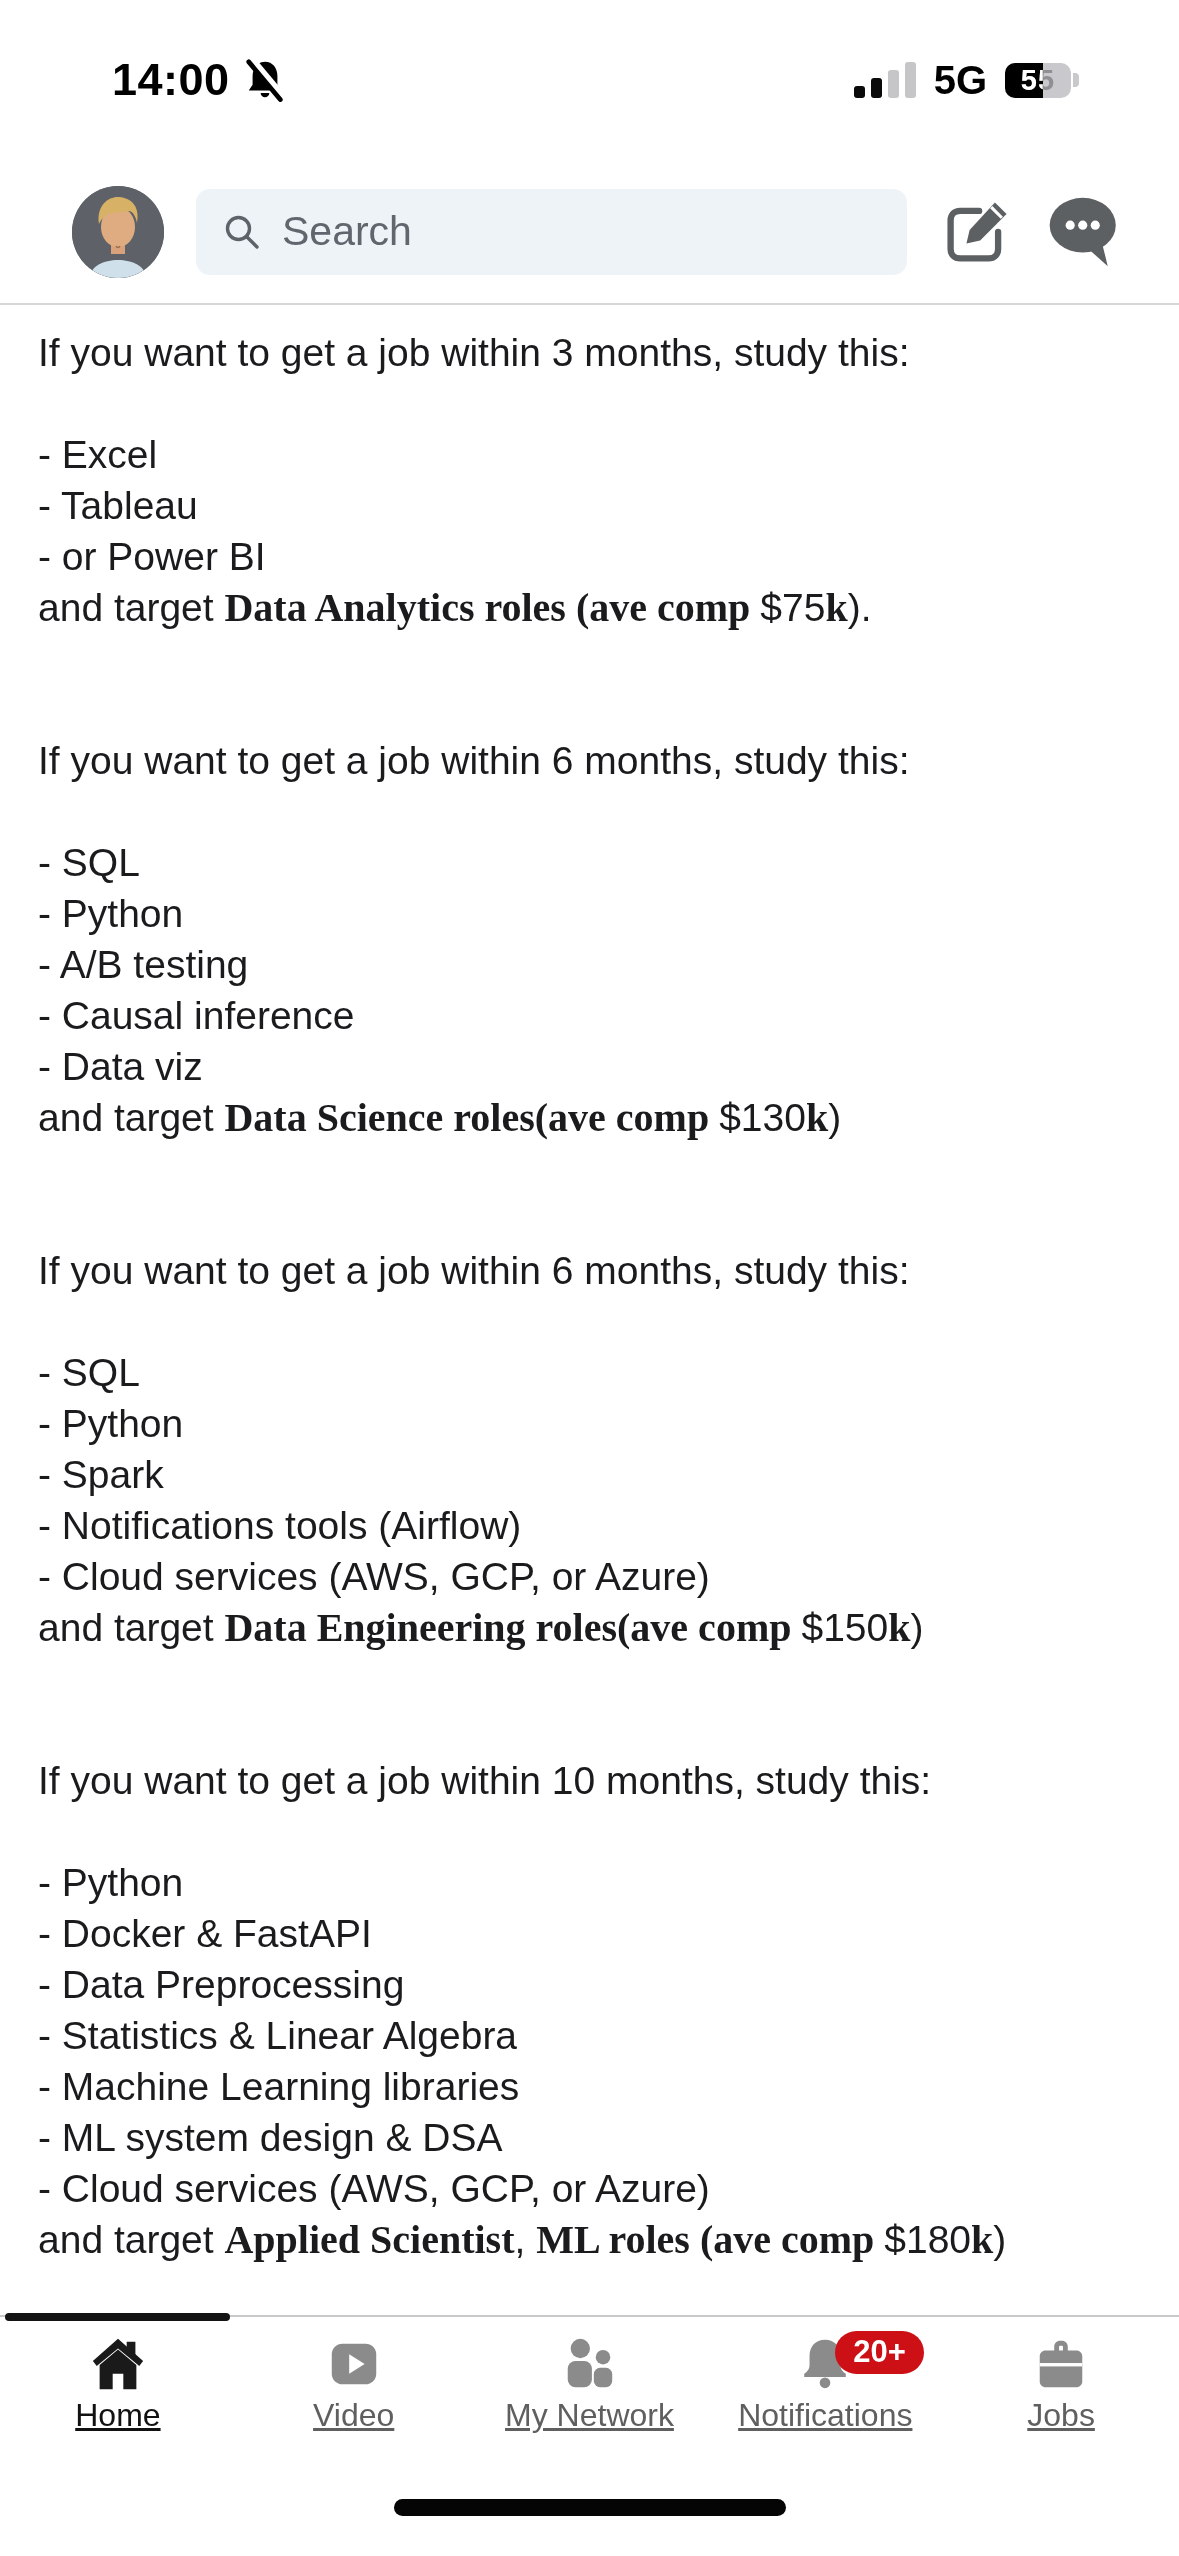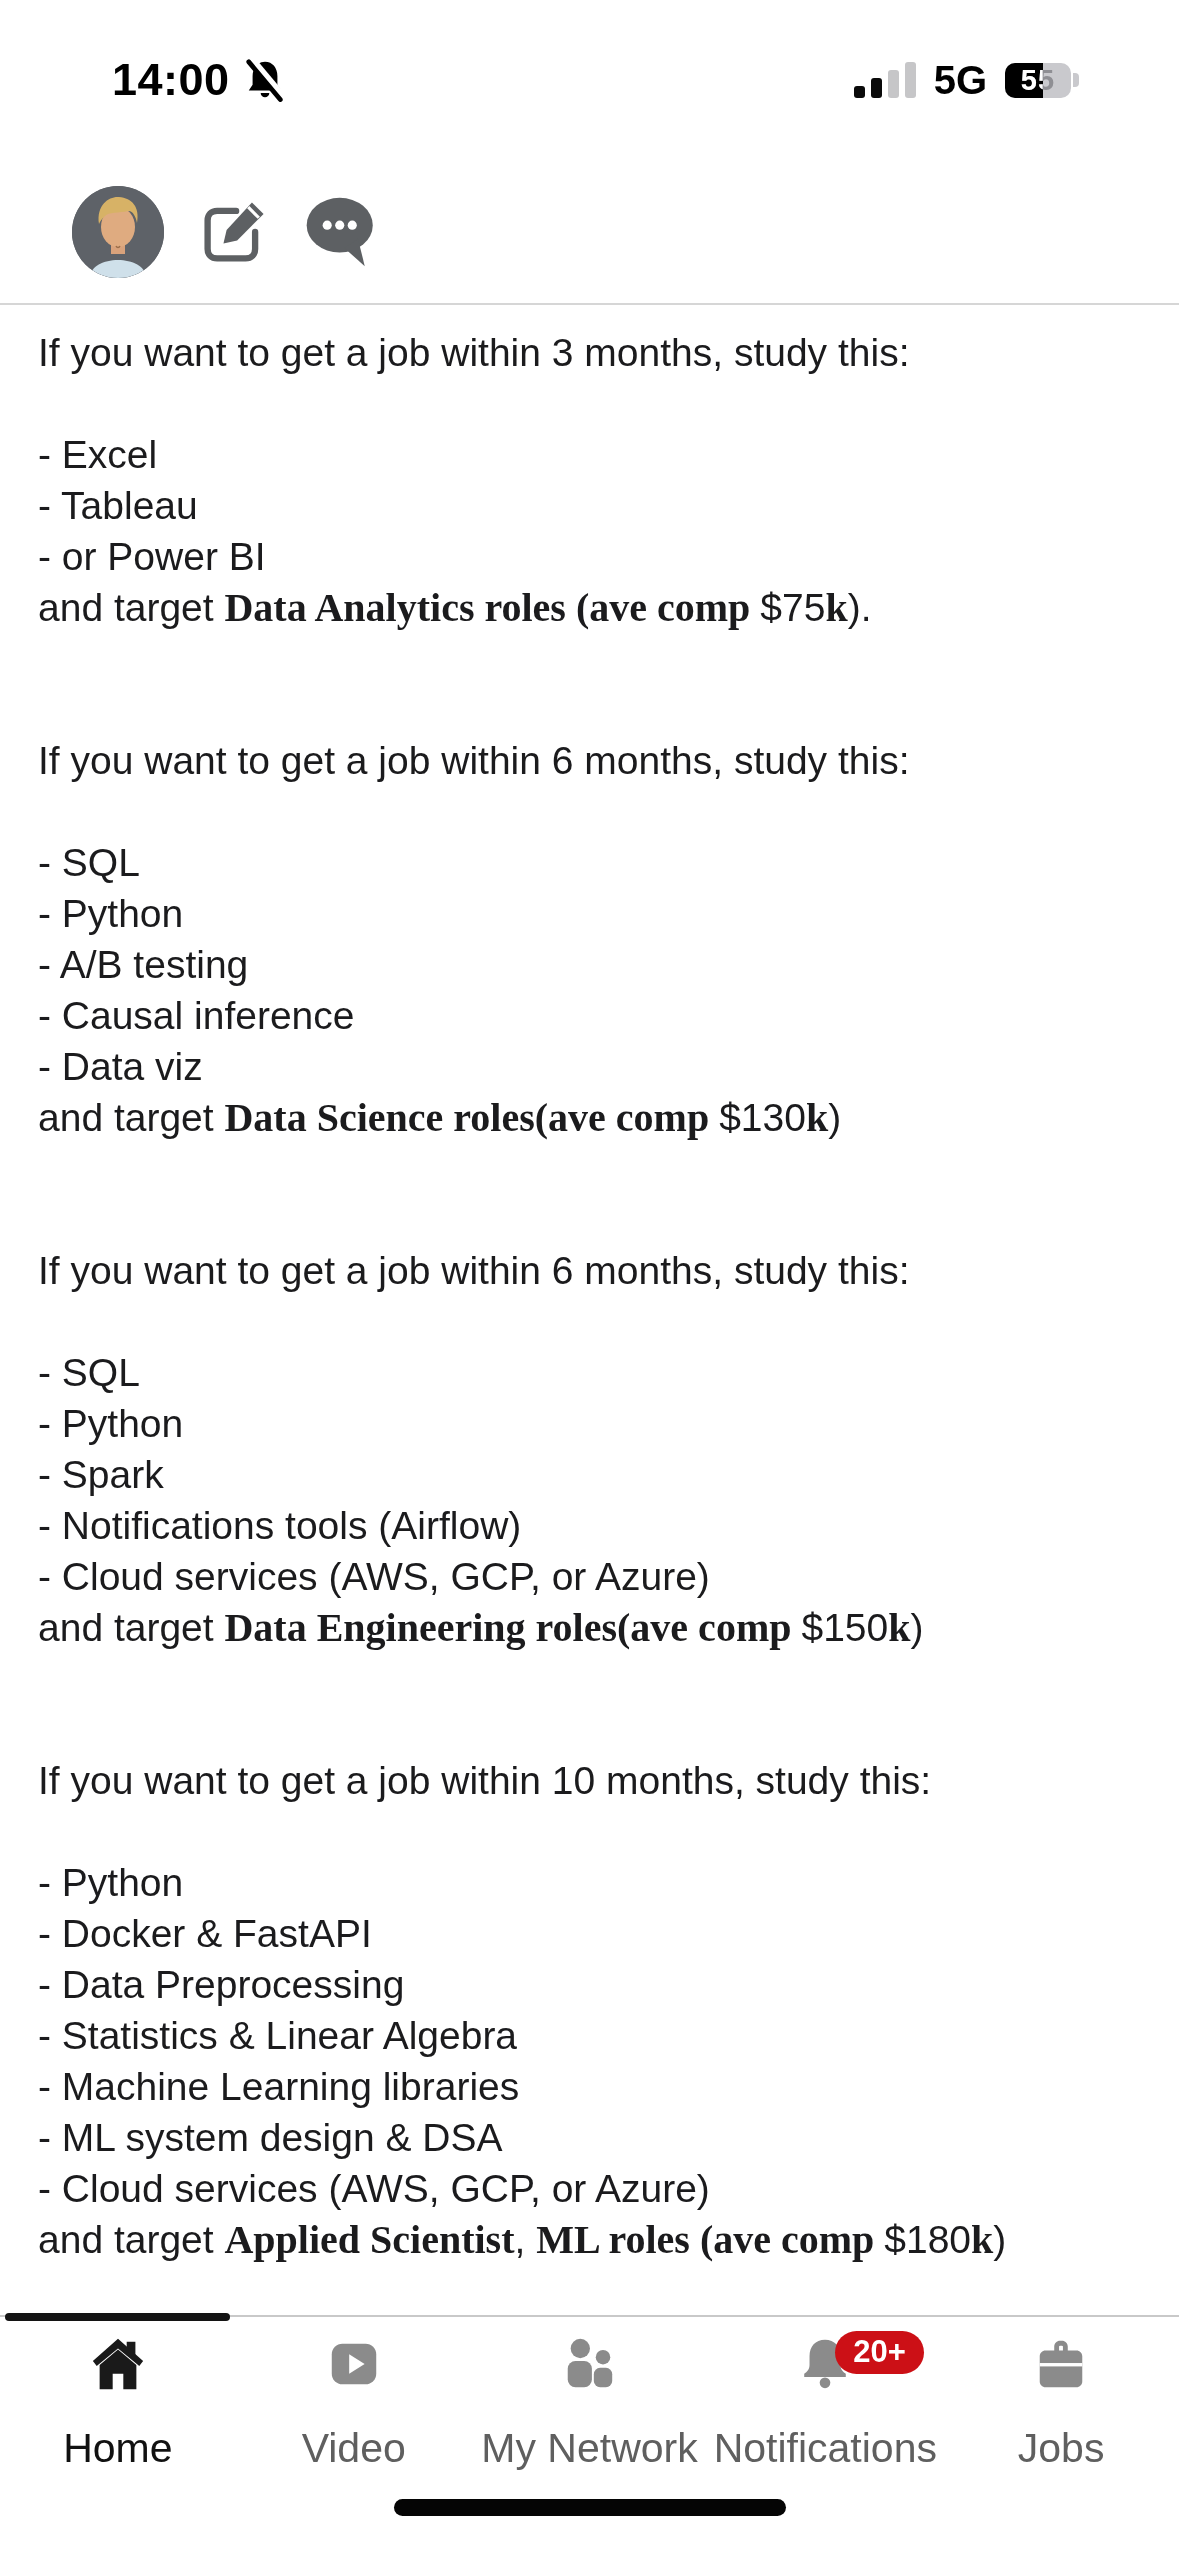--- a/index.html
+++ b/index.html
@@ -76,21 +76,21 @@
   .tab-indicator{
     position:absolute;top:-4px;left:5px;width:225px;height:8px;
     border-radius:5px;background:#141414;
   }
   .tab{
     position:relative;flex:1;display:flex;flex-direction:column;align-items:center;
     padding-top:18px;background:none;border:none;cursor:pointer;color:var(--tab-gray);
   }
   .tab svg{width:58px;height:58px;flex:0 0 auto;}
   .tab .tab-label{
-    margin-top:32px;font-size:41px;color:var(--label-gray);white-space:nowrap;
+    margin-top:4px;font-size:32px;color:var(--label-gray);white-space:nowrap;text-decoration:underline;
   }
   .tab.active{color:#1a1a1a;}
   .tab.active .tab-label{color:#111;font-weight:500;}
   .badge{
     position:absolute;top:14px;left:50%;margin-left:10px;
     background:var(--badge-red);color:#fff;font-size:31px;font-weight:600;
     padding:5px 18px 7px;border-radius:26px;line-height:1;
   }
   .home-indicator{
     position:absolute;bottom:40px;left:50%;transform:translateX(-50%);
@@ -139,20 +139,29 @@
     <button class="avatar" aria-label="Profile">
       <svg viewBox="0 0 92 92">
         <rect width="92" height="92" fill="#5e6268"></rect>
         <path d="M18 92 C18 68 74 68 74 92 Z" fill="#cfe0ea"></path>
         <rect x="39" y="52" width="14" height="16" fill="#d9a27b"></rect>
         <ellipse cx="46" cy="41" rx="17" ry="20" fill="#dfab80"></ellipse>
         <path d="M27 38 C24 18 38 10 47 11 C60 12 68 21 65 37 C64 30 60 24 56 25 C48 27 36 26 33 30 C30 33 28 35 27 38 Z" fill="#d7b266"></path>
         <path d="M44 60 C45 62 47 62 48 60" stroke="#9c6e4a" stroke-width="1.5" fill="none"></path>
       </svg>
     </button>
+    <div class="searchbox">
+      <span style="display:flex;">
+        <svg width="40" height="40" viewBox="0 0 40 40" fill="none" stroke="#5d6369" stroke-width="3.4">
+          <circle cx="16.5" cy="16.5" r="11"></circle>
+          <line x1="25" y1="25" x2="35" y2="35" stroke-linecap="round"></line>
+        </svg>
+      </span>
+      <span class="placeholder">Search</span>
+    </div>
     <button class="icon-btn compose-btn" aria-label="Create post">
       <span style="display:flex;">
         <svg width="76" height="76" viewBox="0 0 72 72">
           <path d="M38 16 H20 C14.5 16 11 19.5 11 25 V52 C11 57.5 14.5 61 20 61 H47 C52.5 61 56 57.5 56 52 V36" fill="none" stroke="#5d6063" stroke-width="6" stroke-linecap="round" stroke-linejoin="round"></path>
           <path d="M53 8 L64 19 L39 44 L26 47 L29 34 Z" fill="#5d6063"></path>
           <path d="M49.5 12.5 L59.5 22.5" stroke="#ffffff" stroke-width="3"></path>
         </svg>
       </span>
     </button>
     <button class="icon-btn chat-btn" aria-label="Messaging">

